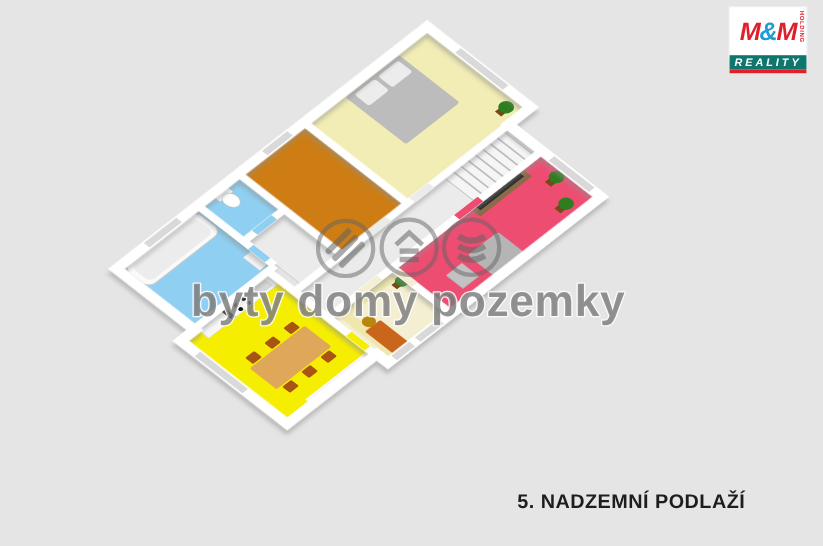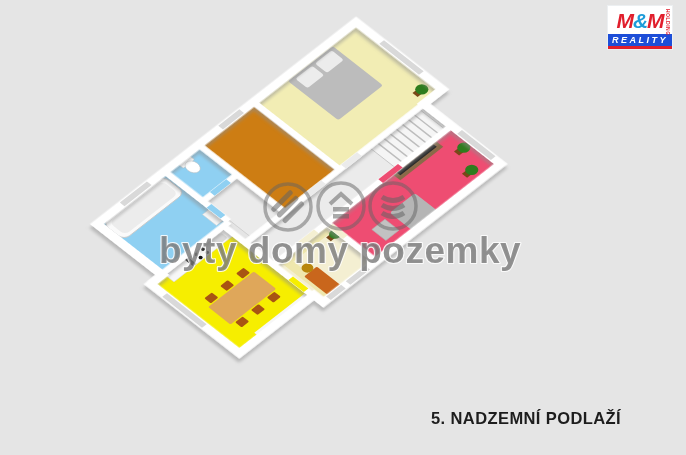--- a/index.html
+++ b/index.html
@@ -3,26 +3,26 @@
 <meta charset="utf-8">
 <style>
   html,body{margin:0;padding:0;}
   body{font-family:"Liberation Sans", sans-serif;}
   .stage{position:relative;width:686px;height:455px;background:#e5e5e5;overflow:hidden;}
   .plan-svg{position:absolute;left:0;top:0;}
   .caption{position:absolute;left:431px;top:409px;font-size:16.5px;font-weight:bold;
            color:#1d1d1d;letter-spacing:0.4px;white-space:nowrap;}
   .logo{position:absolute;left:608px;top:6px;width:64px;height:43px;background:#ffffff;
         box-shadow:0 0 0 1px #eceff1;}
-  .logo-main{position:relative;height:28px;display:flex;align-items:center;justify-content:center;}
+  .logo-main{position:relative;height:40px;display:flex;align-items:center;justify-content:center;}
   .logo-mm{font-size:21px;font-weight:bold;font-style:italic;color:#e11e2c;letter-spacing:-1px;line-height:1;}
   .logo-amp{color:#1e9cd9;}
   .logo-holding{position:absolute;right:1px;top:3px;font-size:5px;color:#e11e2c;
                 writing-mode:vertical-rl;letter-spacing:0.5px;font-weight:bold;}
-  .logo-reality{height:12px;background:#1d4ed8;color:#ffffff;font-size:9px;font-weight:bold;
+  .logo-reality{height:12px;background:#0f766e;color:#ffffff;font-size:9px;font-weight:bold;
                 font-style:italic;text-align:center;line-height:12px;letter-spacing:2.5px;}
   .logo-strip{height:3px;background:#e11e2c;}
 </style>
 </head>
 <body>
 
 <div class="stage">
 
 <svg class="plan-svg" width="686" height="455" viewBox="0 0 686 455">
   <defs>

